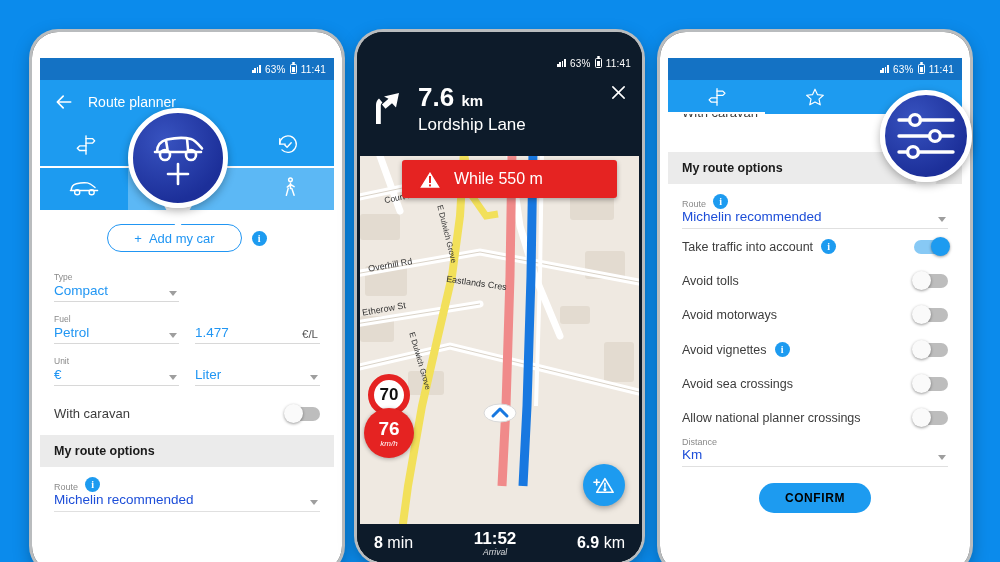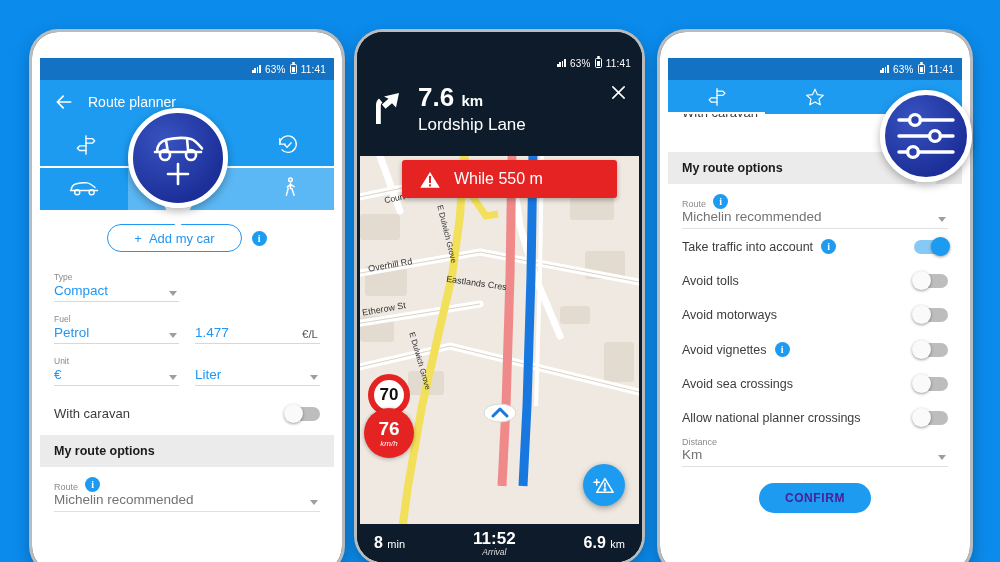--- a/index.html
+++ b/index.html
@@ -151,41 +151,41 @@
     background:#1d9bf0; display:flex;align-items:center;justify-content:center; z-index:12;
     box-shadow:0 2px 6px rgba(0,0,0,.35); cursor:pointer;
   }
   .carmark{ position:absolute; left:50%; top:247px; transform:translateX(-50%); z-index:11;}
 
   .navbottom{
     position:absolute;left:0;right:0;bottom:0;height:38px;background:#0d1b2a;color:#fff;
     display:flex;align-items:center;justify-content:space-between;padding:0 14px;
   }
   .nb-l,.nb-r{ font-size:16px;font-weight:bold;}
-  .nb-l .u,.nb-r .u{ font-size:11px;font-weight:normal;text-align:center;}
+  .nb-l .u,.nb-r .u{ font-size:16px;font-weight:normal;text-align:center;}
   .nb-c{ text-align:center; }
   .nb-c .t{ font-size:17px;font-weight:bold;line-height:1;}
   .nb-c .s{ font-size:8.5px;font-style:italic;opacity:.85;}
 
   
   .tabrow3{ background:#1d9bf0; height:34px; display:flex; align-items:center; position:relative;}
   .tabrow3 .tab{ flex:1; display:flex; align-items:center; justify-content:center;}
   .tabrow3 .ul{ position:absolute; left:0; bottom:0; height:2.5px; width:33%; background:#fff;}
   .clip-caravan{ height:16px; overflow:hidden; position:relative; background:#fff;}
   .clip-caravan span{ position:absolute; left:14px; top:-9px; font-size:13px; color:#3c3c3c;}
   .sw3-row{ display:flex;align-items:center;justify-content:space-between;padding:10px 14px;}
   .sw3-row .tl{ font-size:12.5px; color:#3c3c3c; display:flex;align-items:center;gap:8px;}
   .confirm{
-    margin:16px auto 0; display:block; background:#1d9bf0; color:#4c1d95; border:none;
+    margin:16px auto 0; display:block; background:#1d9bf0; color:#000000; border:none;
     border-radius:16px; height:30px; padding:0 26px; font-size:12px; font-weight:bold;
     letter-spacing:.6px; cursor:pointer;
   }
   .routefield{ padding:10px 14px 0;}
   .routefield .lbl{ font-size:9px;color:#8a8a8a; display:flex; align-items:flex-end; gap:7px;}
-  .routefield .vl{ font-size:13.5px;color:#737373; border-bottom:1px solid #e0e0e0; padding-bottom:4px; position:relative;}
+  .routefield .vl{ font-size:13.5px;color:#1d4ed8; border-bottom:1px solid #e0e0e0; padding-bottom:4px; position:relative;}
   .routefield .vl .caret{ bottom:6px; }
   svg{ display:block; }
 </style>
 </head>
 <body>
 
 <div class="stage">
 
   <div class="phone" id="phone1">
     <div class="screen">

